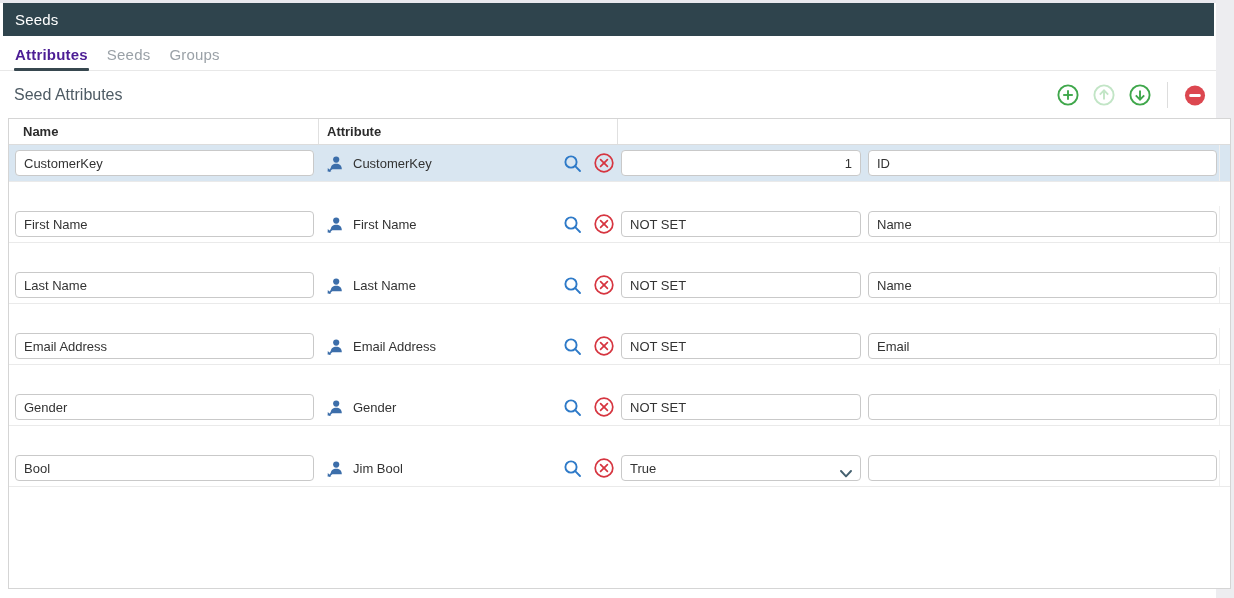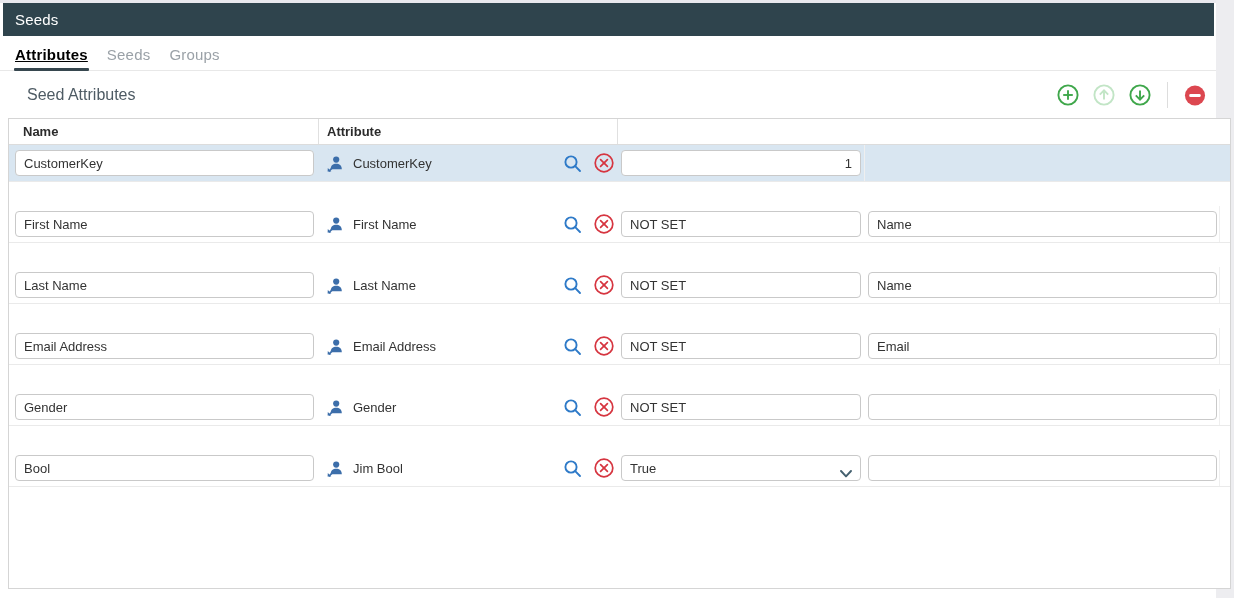--- a/index.html
+++ b/index.html
@@ -24,30 +24,30 @@
   
   .tabbar {
     margin-top:9px; padding:0 14px; height:26px;
     display:flex; align-items:flex-end; gap:17px;
     border-bottom:1px solid #e8e8e8;
   }
   .tab {
     position:relative; font-size:15px; color:#9aa1a7;
     padding:0 1px 7px 1px; cursor:pointer; letter-spacing:.2px;
   }
-  .tab.active { color:#000000; font-weight:bold;text-decoration:underline; }
+  .tab.active { color:#4c1d95; font-weight:bold; }
   .tab.active::after {
     content:""; position:absolute; left:0; right:0; bottom:-1px;
     height:3px; background:#37474f; border-radius:1px;
   }
 
   
   .section-row {
     height:40px; display:flex; align-items:center;
-    padding:0 10px 0 27px; margin-top:4px;
+    padding:0 10px 0 14px; margin-top:4px;
   }
   .section-title { font-size:16px; color:#4e5b64; }
   .toolbar { margin-left:auto; display:flex; align-items:center; gap:14px; }
   .tool-btn {
     width:22px; height:22px; padding:0; border:0; background:transparent;
     display:flex; align-items:center; justify-content:center; cursor:pointer;
   }
   .tool-btn svg { display:block; }
   .toolbar .divider { width:1px; height:26px; background:#dddddd; margin:0 2px; }
 
@@ -186,20 +186,23 @@
           <line x1="13.4" y1="6.6" x2="6.6" y2="13.4" stroke="#d63540" stroke-width="1.7" stroke-linecap="round"></line>
         </svg>
       </button>
     </div>
     <div class="cell c-def">
       <div class="def-wrap">
         <input class="txt align-right" type="text" value="1" style="">
 
       </div>
     </div>
+    <div class="cell c-cat">
+      <input class="txt" type="text" value="ID" style="">
+    </div>
     <div class="cell c-fill"></div>
   </div>
           <div class="row">
     <div class="cell c-name">
       <input class="txt" type="text" value="First Name" style="">
     </div>
     <div class="cell c-attr">
       <span class="person">
         <svg width="17" height="17" viewBox="0 0 17 17">
           <circle cx="9.2" cy="4.6" r="3.1" fill="#3c6eaa"></circle>

